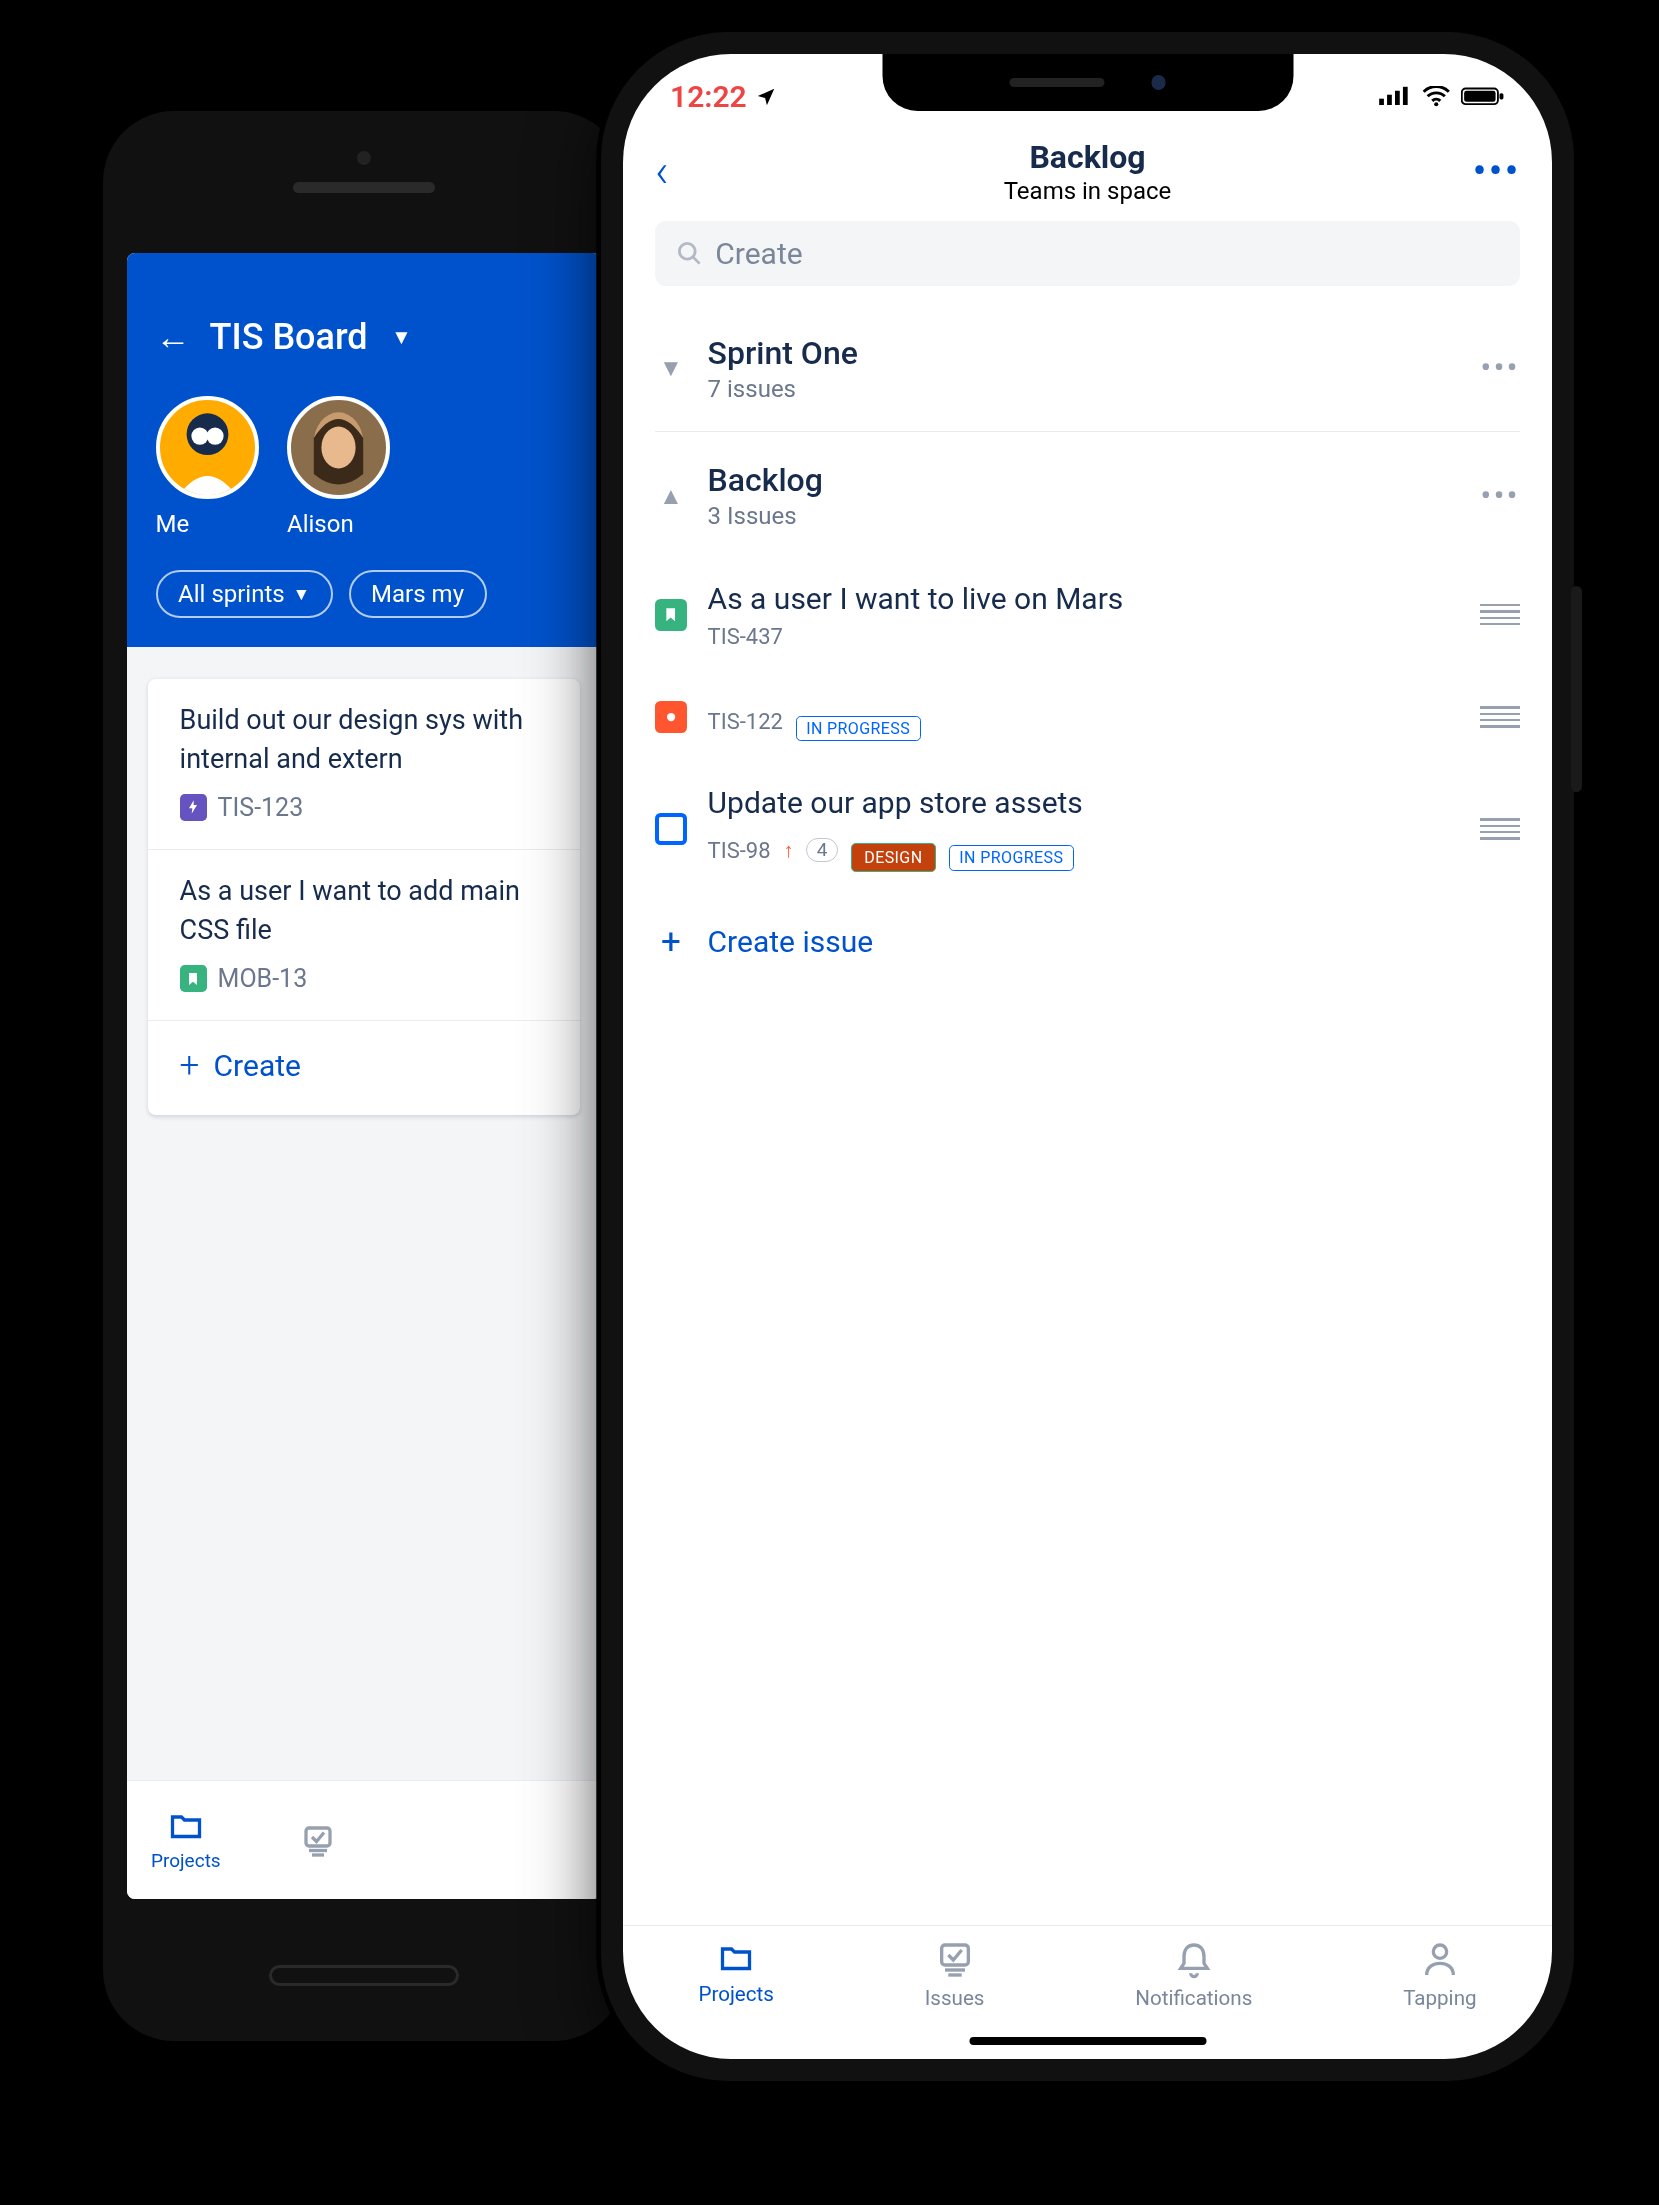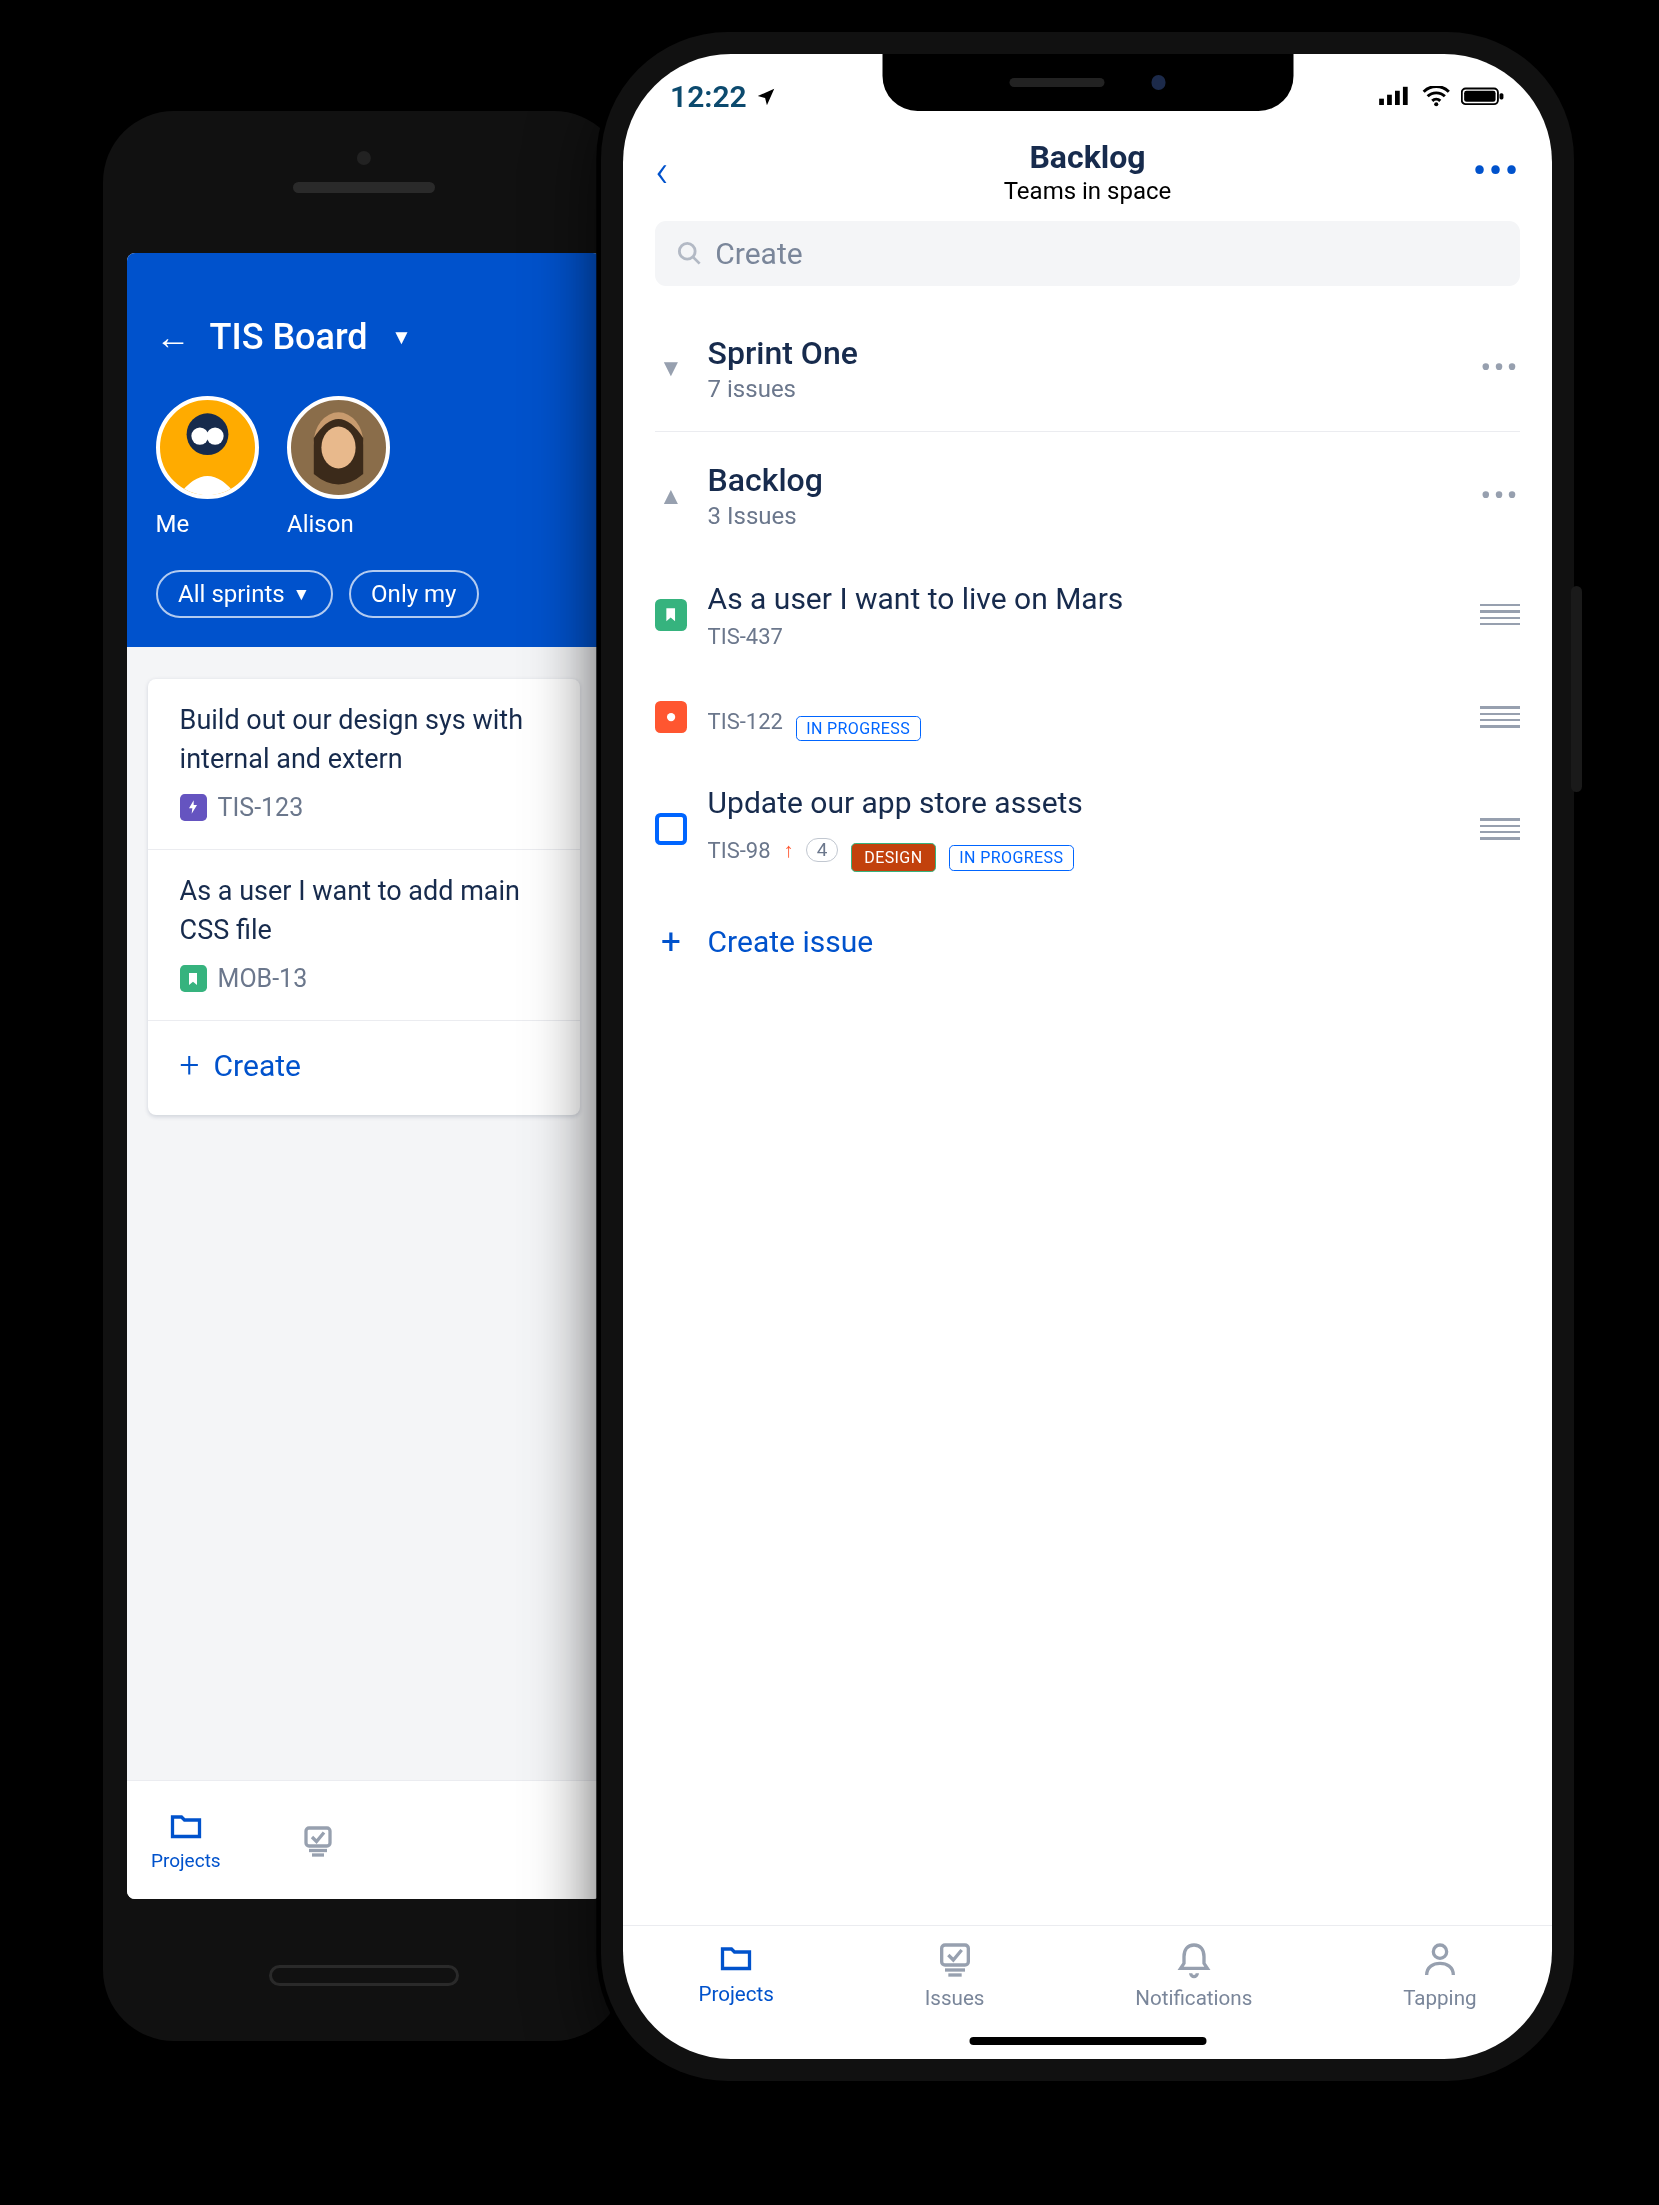--- a/index.html
+++ b/index.html
@@ -90,21 +90,21 @@
 .notch {
   position: absolute; top: 0; left: 50%; transform: translateX(-50%);
   width: 411px; height: 57px; background: #000; border-bottom-left-radius: 35px; border-bottom-right-radius: 35px;
   z-index: 10; display: flex; align-items: center; justify-content: center; gap: 47px;
 }
 .notch-speaker { width: 95px; height: 9.5px; background: #222; border-radius: 6.3px; }
 .notch-cam { width: 14.2px; height: 14.2px; background: #1c2a4a; border-radius: 50%; }
 
 .status-bar {
   height: 79px; display: flex; justify-content: space-between;
-  padding: 6.3px 47px 0; font-weight: 600; font-size: 30px; color: #0c4a6e;
+  padding: 6.3px 47px 0; font-weight: 600; font-size: 30px; color: #ef4444;
 }
 .status-left { display: flex; align-items: center; gap: 8px; }
 .status-right { display: flex; align-items: center; gap: 11px; }
 
 .nav-bar { padding: 4.7px 32px 16px; display: flex; align-items: center; }
 .nav-back { color: #0052cc; font-size: 46px; font-weight: 300; width: 47px; }
 .nav-center { flex: 1; text-align: center; }
 .nav-title { font-size: 32px; font-weight: 700; color: #172b4d; }
 .nav-sub { font-size: 24px; color: #000000; margin-top: 1.6px; }
 .nav-more { color: #0052cc; font-size: 35px; letter-spacing: 3.2px; width: 47px; text-align: right; font-weight: 800; }
@@ -196,21 +196,21 @@
           <span class="avatar-name">Alison</span>
         </div>
       </div>
 
       <div class="pill-row">
         <div class="pill">
           <span>All sprints</span>
           <span style="font-size:17.4px;">▼</span>
         </div>
         <div class="pill">
-          <span>Only my</span>
+          <span>Mars my</span>
         </div>
       </div>
     </div>
 
     <div class="android-body">
       <div class="column-card">
 
         <div class="card">
           <div class="card-text">Build out our design sys with internal and extern</div>
           <div class="card-meta">

